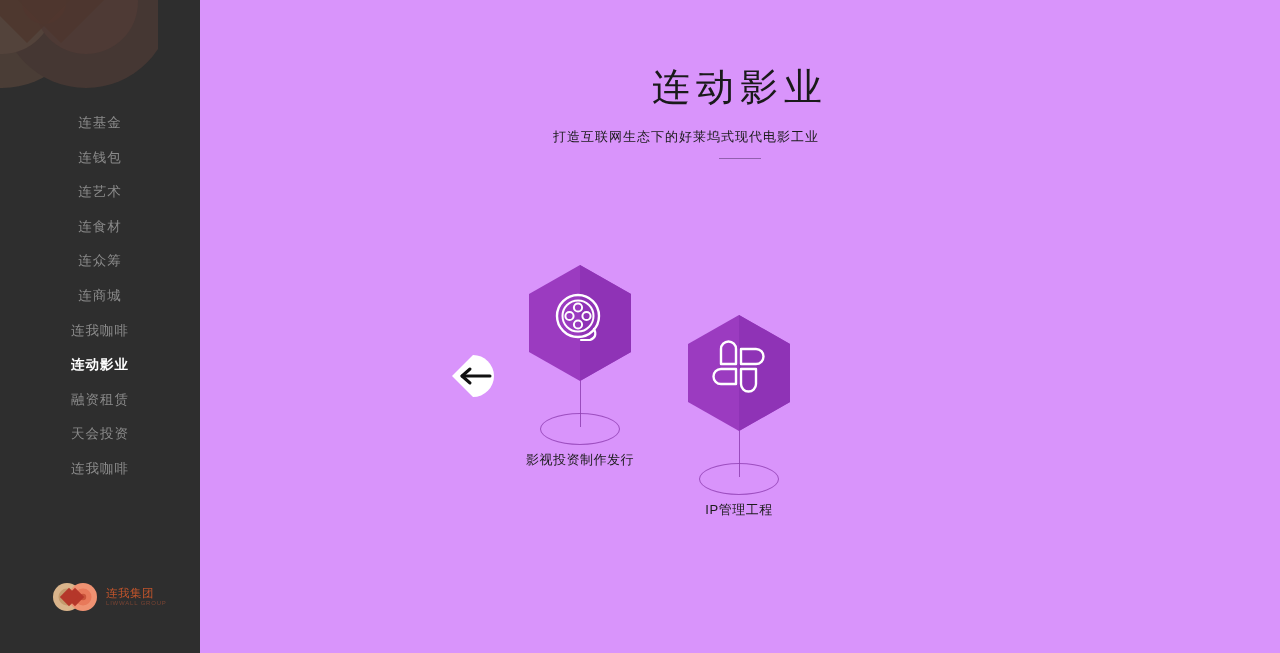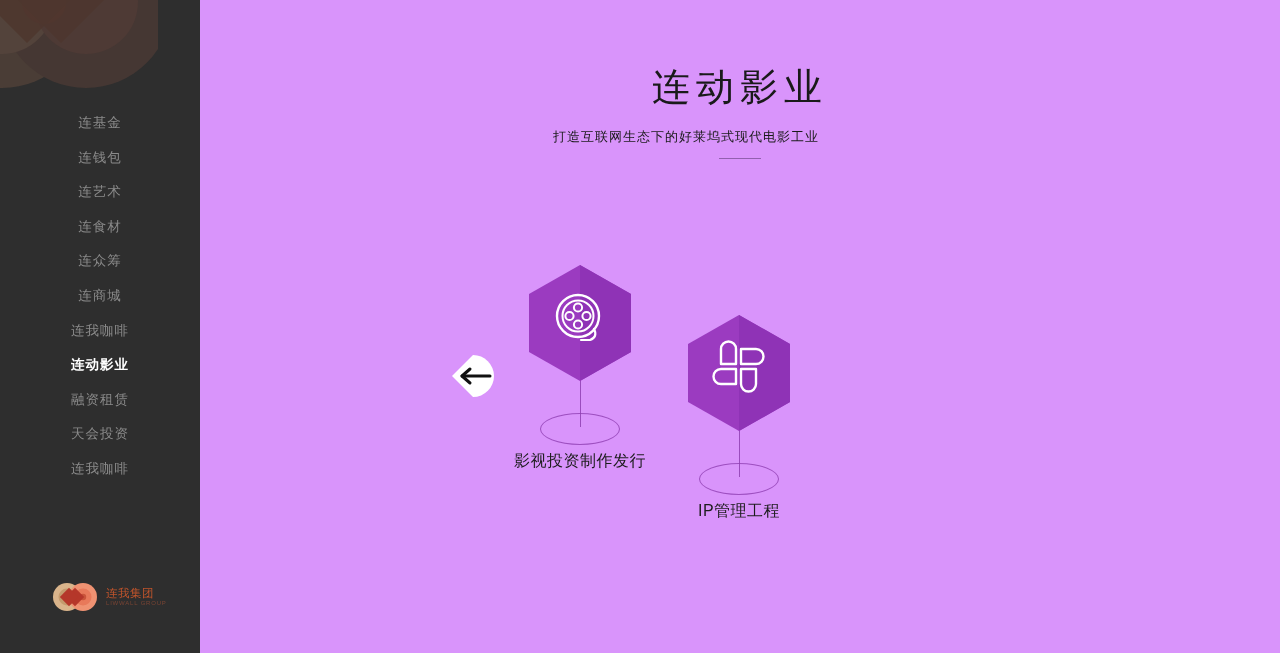--- a/index.html
+++ b/index.html
@@ -110,21 +110,21 @@
     width:80px; height:32px;
     margin-left:-40px;
     border:1px solid #8e3fb2;
     border-radius:50%;
     opacity:.8;
   }
   .node-label {
     position:absolute; left:50%; top:186px;
     width:240px; margin-left:-120px;
     text-align:center;
-    font-size:16px;
+    font-size:13px;
     color:#1c1c1c;
     letter-spacing:.5px;
     font-family:"Liberation Sans", sans-serif;
   }
 
   
   .arrow-btn {
     position:absolute;
     width:50px; height:50px;
     cursor:pointer;

